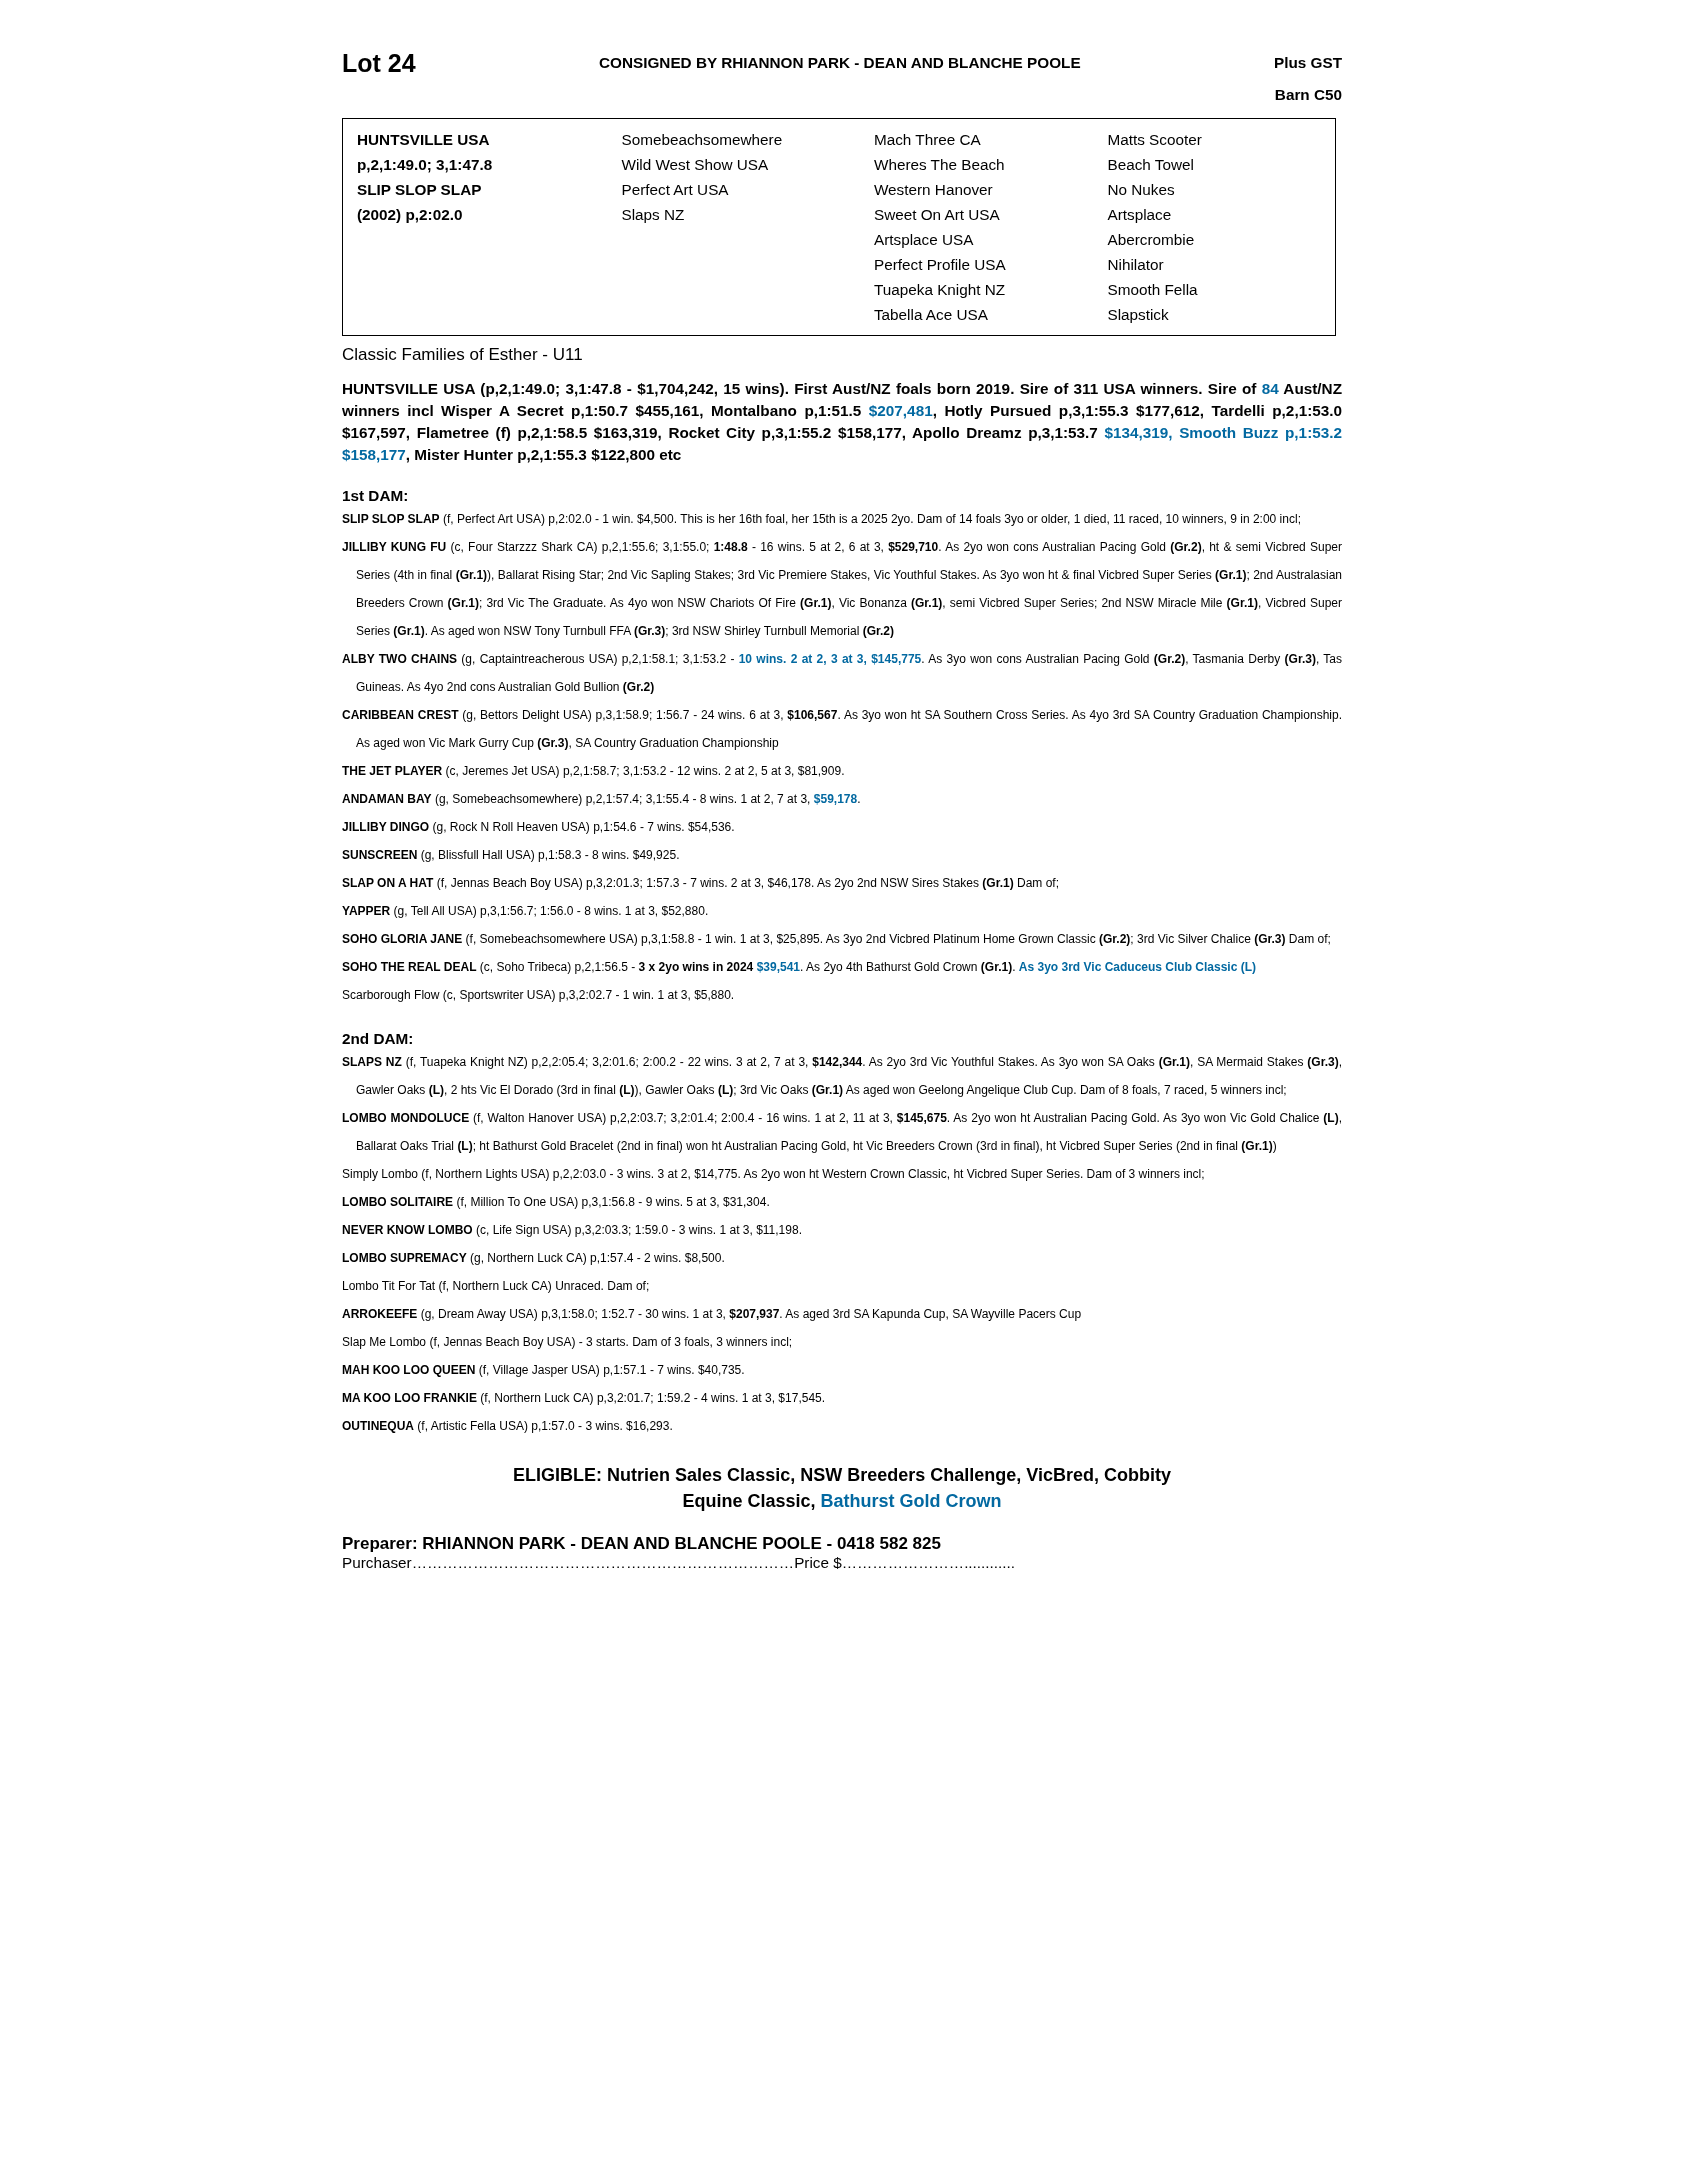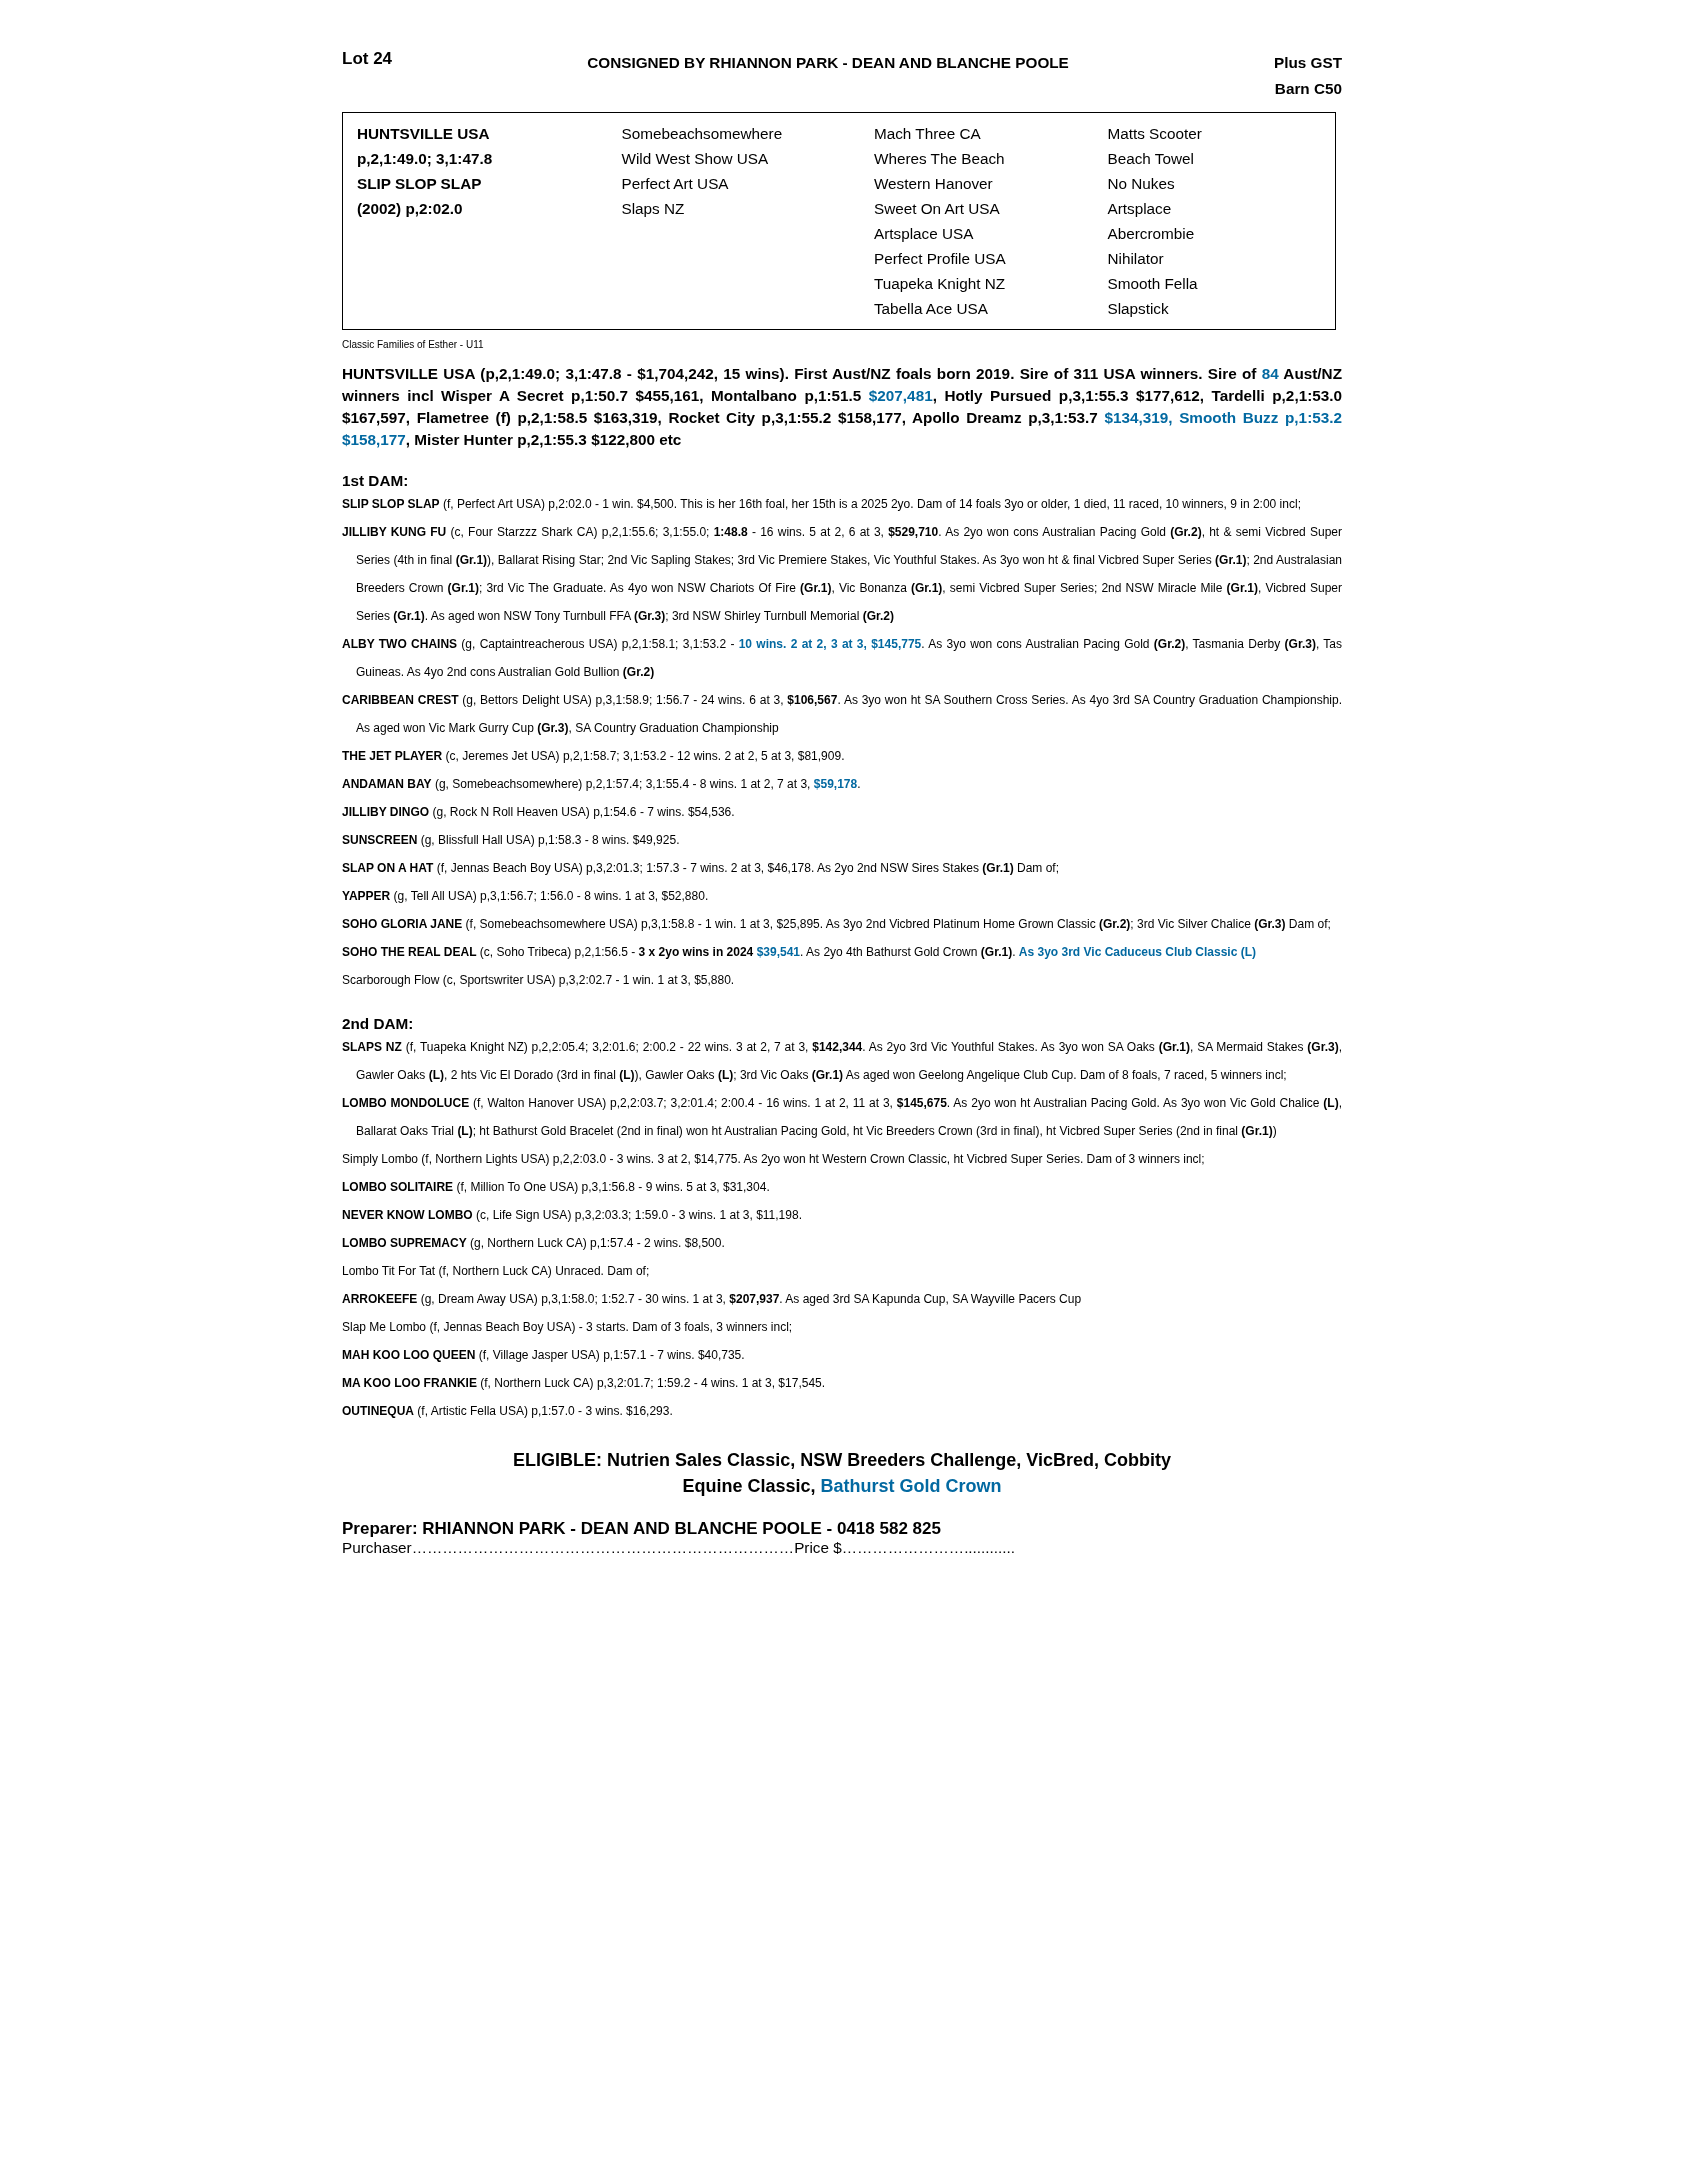--- a/index.html
+++ b/index.html
@@ -27,21 +27,21 @@
     top: 48px;
     width: 1000px;
   }
   
   .hdr-row {
     display: flex;
     align-items: flex-start;
     justify-content: space-between;
   }
   .lot-no {
-    font-size: 17px;
+    font-size: 25px;
     font-weight: bold;
     letter-spacing: 0px;
     white-space: nowrap;
     padding-top: 1px;
   }
   .consigned {
     font-size: 15.3px;
     font-weight: bold;
     text-align: center;
     flex: 1;
@@ -85,21 +85,21 @@
   .ped-c4 { width: 228px; }
   .ped-cell {
     font-size: 15.3px;
     line-height: 25px;
     white-space: nowrap;
   }
   .ped-cell.b { font-weight: bold; }
   .sp { visibility: hidden; }
   
   .classic-fam {
-    font-size: 10px;
+    font-size: 17px;
     margin-top: 9px;
   }
   .sire-block {
     margin-top: 13px;
     font-size: 15.3px;
     font-weight: bold;
     line-height: 22px;
     text-align: justify;
   }
   .red { color: #0369a1; }

